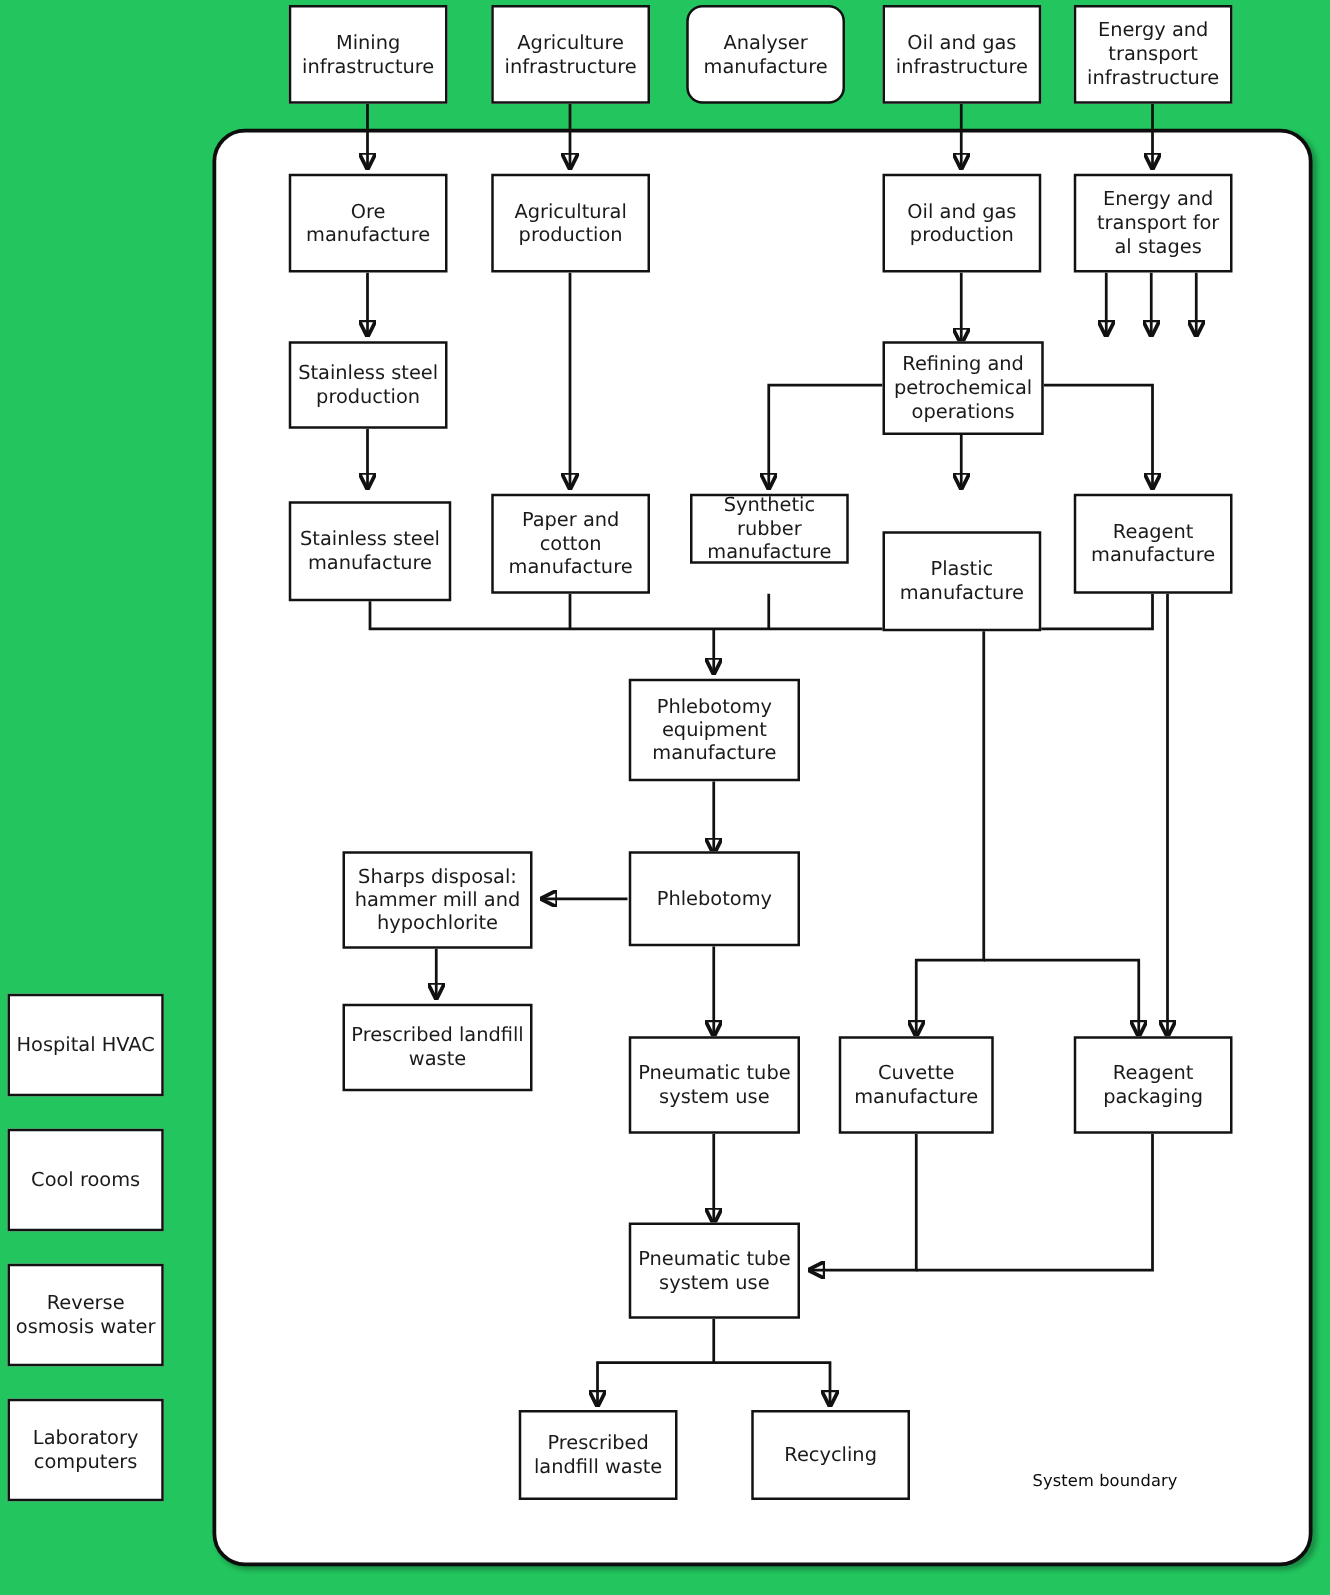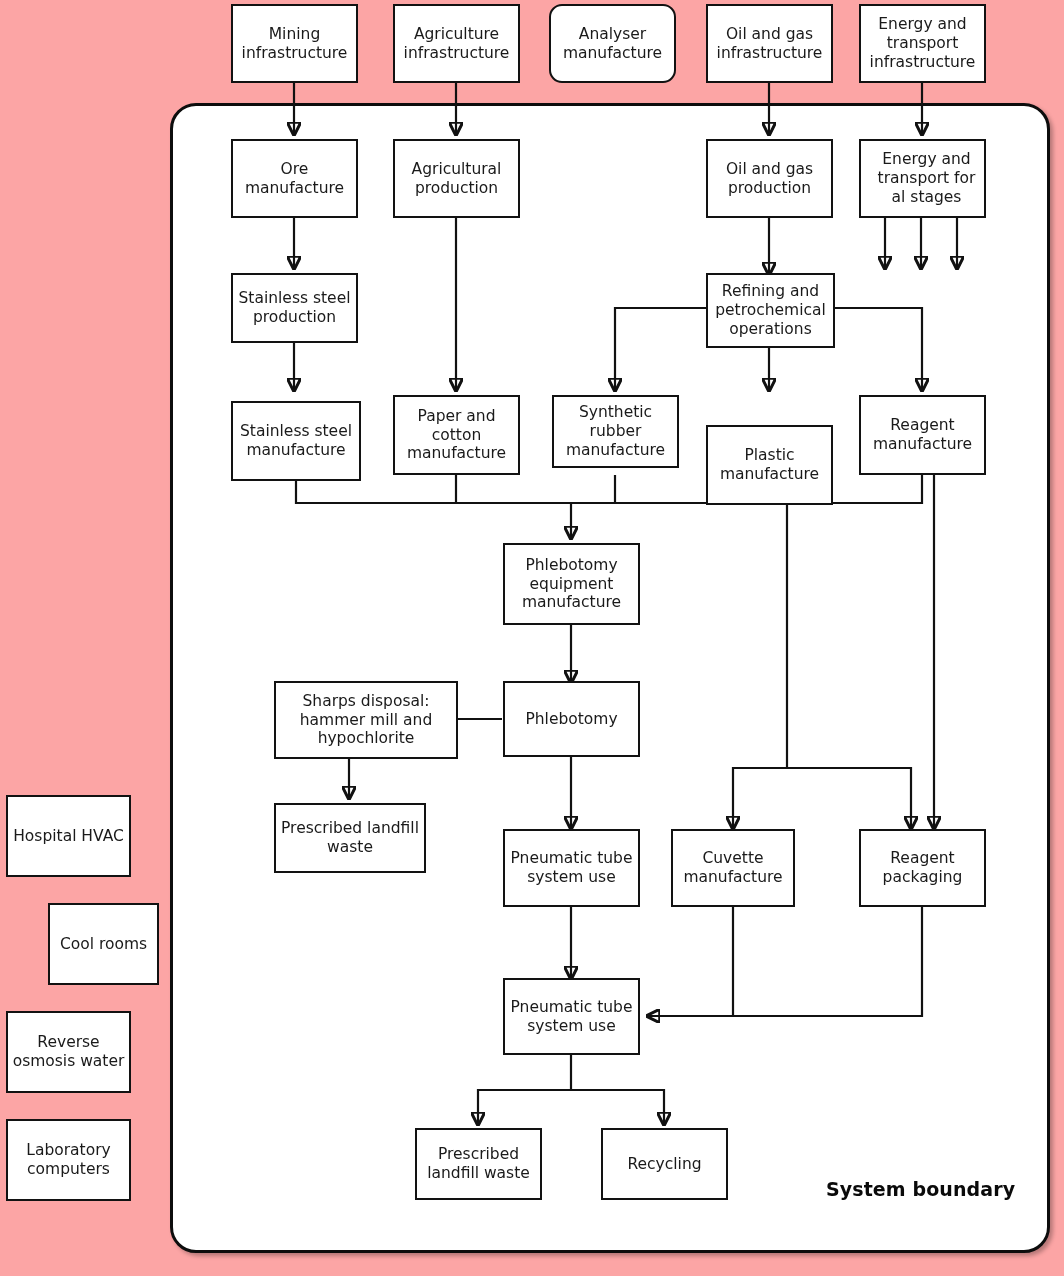--- a/index.html
+++ b/index.html
@@ -4,21 +4,21 @@
 <style>
   html, body {
     margin: 0;
     padding: 0;
     background: #ffffff;
   }
   #canvas {
     position: relative;
     width: 1064px;
     height: 1276px;
-    background: #fca5a5;
+    background: #22c55e;
     font-family: "DejaVu Sans", "Liberation Sans", sans-serif;
     overflow: hidden;
   }
   .boundary {
     position: absolute;
     border: 3px solid #0d0d0d;
     border-radius: 26px;
     box-sizing: border-box;
     background: #ffffff;
     box-shadow: 3px 3px 4px rgba(0,0,0,0.28);
@@ -34,22 +34,22 @@
     text-align: center;
     color: #1a1a1a;
     font-size: 15.5px;
     line-height: 1.22;
     padding: 2px 4px;
     z-index: 5;
   }
   .node span { display: block; }
   .boundary-label {
     position: absolute;
-    font-size: 19px;
-    font-weight: bold;
+    font-size: 13px;
+    font-weight: normal;
     color: #0a0a0a;
     letter-spacing: 0.1px;
     z-index: 6;
     white-space: nowrap;
   }
   svg.edges {
     position: absolute;
     left: 0;
     top: 0;
     width: 1064px;
@@ -164,35 +164,35 @@
   <div class="node" style="left:706px; top:273px; width:129px; height:75px;">
     <span>Refining and petrochemical operations</span>
   </div>
 
   <div class="node" style="left:231px; top:401px; width:130px; height:80px;">
     <span>Stainless steel manufacture</span>
   </div>
   <div class="node" style="left:393px; top:395px; width:127px; height:80px;">
     <span>Paper and cotton manufacture</span>
   </div>
-  <div class="node" style="left:552px; top:395px; width:127px; height:73px;">
+  <div class="node" style="left:552px; top:395px; width:127px; height:56px;">
     <span>Synthetic rubber manufacture</span>
   </div>
   <div class="node" style="left:706px; top:395px; width:127px; height:80px;margin-top:30px;">
     <span>Plastic manufacture</span>
   </div>
   <div class="node" style="left:859px; top:395px; width:127px; height:80px;">
     <span>Reagent manufacture</span>
   </div>
 
   <div class="node" style="left:503px; top:543px; width:137px; height:82px;">
     <span>Phlebotomy equipment manufacture</span>
   </div>
 
-  <div class="node" style="left:274px; top:681px; width:184px; height:78px;">
+  <div class="node" style="left:274px; top:681px; width:152px; height:78px;">
     <span>Sharps disposal: hammer mill and hypochlorite</span>
   </div>
   <div class="node" style="left:503px; top:681px; width:137px; height:76px;">
     <span>Phlebotomy</span>
   </div>
   <div class="node" style="left:274px; top:803px; width:152px; height:70px;">
     <span>Prescribed landfill waste</span>
   </div>
 
   <div class="node" style="left:503px; top:829px; width:137px; height:78px;">
@@ -214,21 +214,21 @@
   </div>
   <div class="node" style="left:601px; top:1128px; width:127px; height:72px;">
     <span>Recycling</span>
   </div>
 
   <div class="boundary-label" style="left:826px; top:1178px;">System boundary</div>
 
   <div class="node" style="left:6px; top:795px; width:125px; height:82px;">
     <span>Hospital HVAC</span>
   </div>
-  <div class="node" style="left:6px; top:903px; width:111px; height:82px;margin-left:42px;">
+  <div class="node" style="left:6px; top:903px; width:125px; height:82px;">
     <span>Cool rooms</span>
   </div>
   <div class="node" style="left:6px; top:1011px; width:125px; height:82px;">
     <span>Reverse osmosis water</span>
   </div>
   <div class="node" style="left:6px; top:1119px; width:125px; height:82px;">
     <span>Laboratory computers</span>
   </div>
 
 </div>

